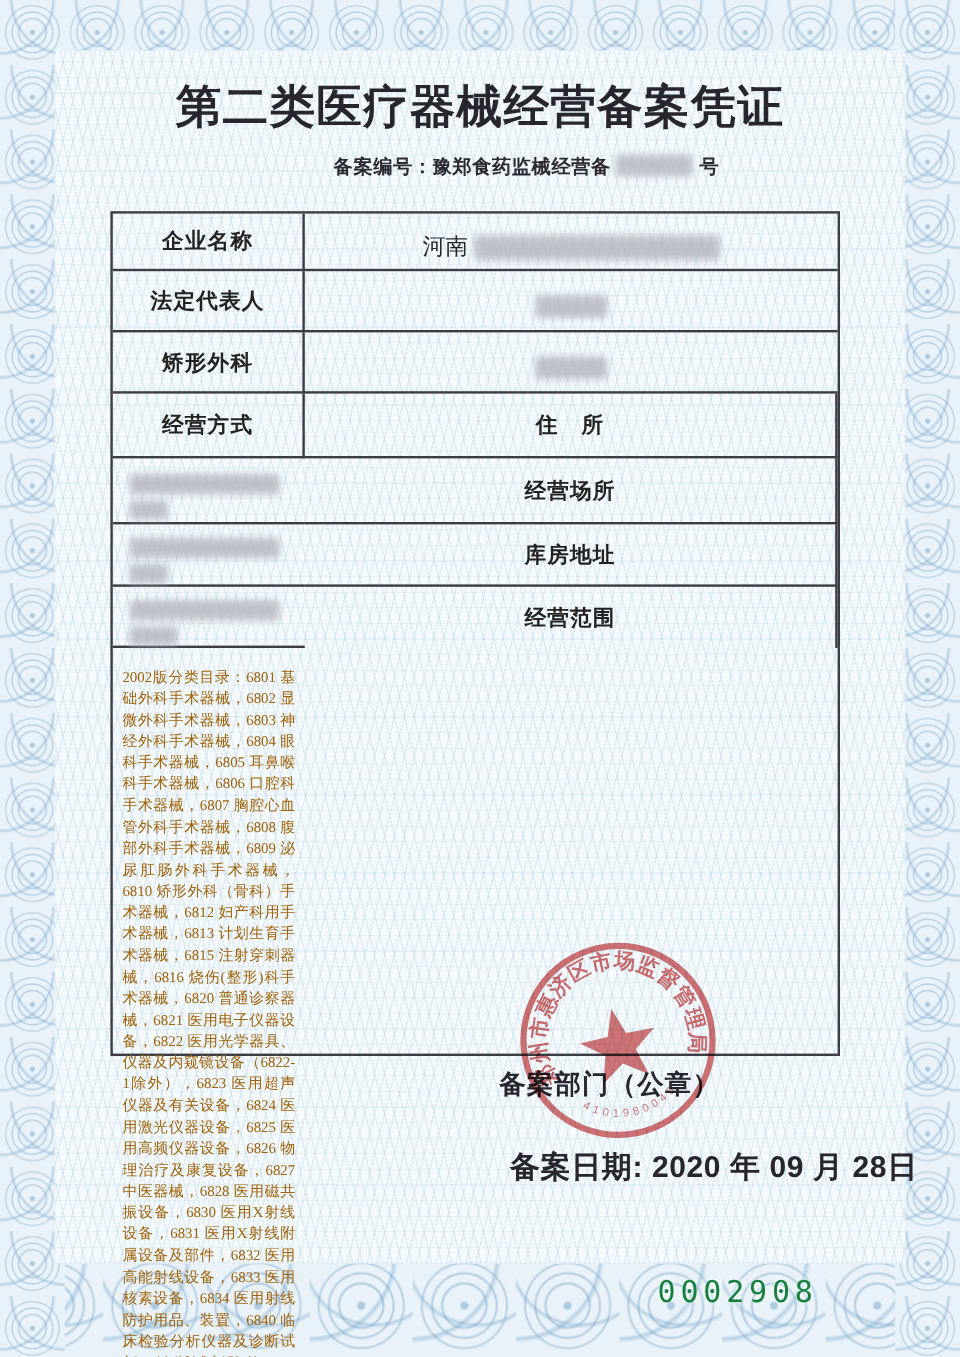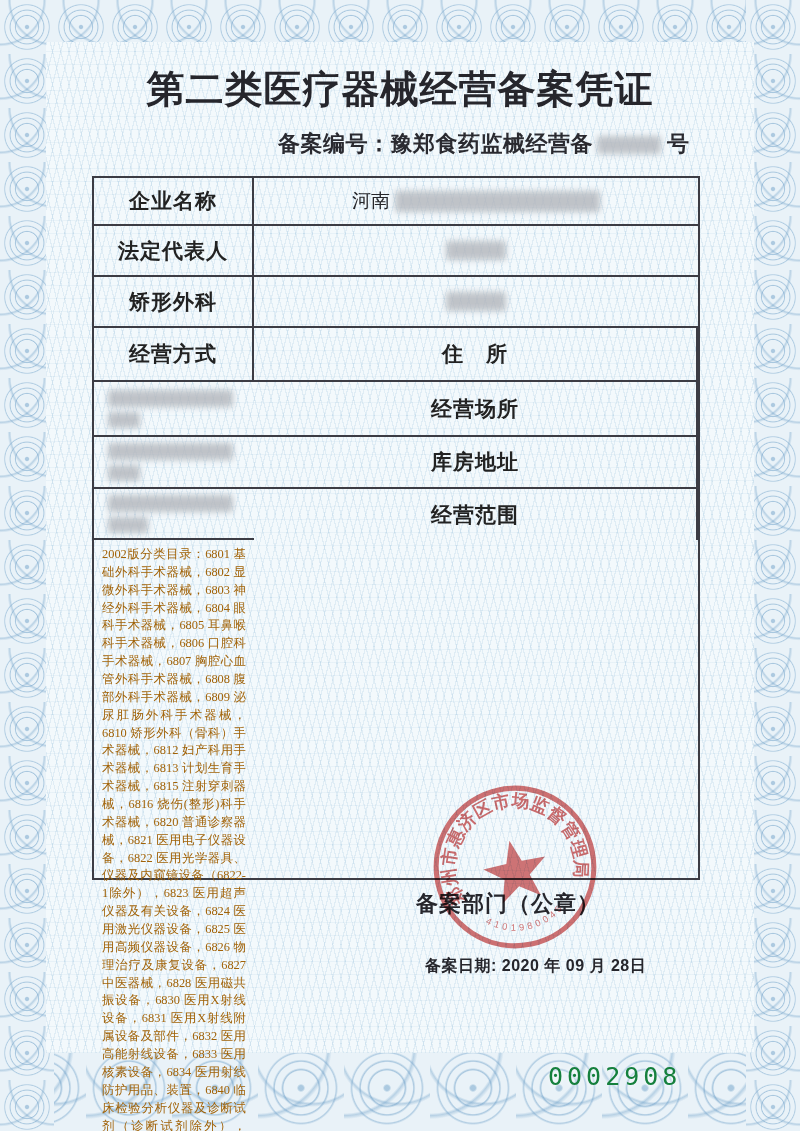--- a/index.html
+++ b/index.html
@@ -37,21 +37,21 @@
       repeating-linear-gradient(0deg,   rgba(127,176,210,.10) 0 1px,   rgba(0,0,0,0) 1px 13px);
   }
   .layer { position:absolute; z-index:3; }
   
   .title {
     left:0; top:64px; width:800px; text-align:center;
     font-family:"Liberation Sans","DejaVu Sans",sans-serif;
     font-weight:bold; font-size:38px; letter-spacing:1px; color:#26262c;
   }
   .filing-line {
-    left:278px; top:129px; font-size:22px; font-weight:bold;
+    left:278px; top:129px; font-size:16px; font-weight:bold;
     letter-spacing:.5px; color:#2a2a30; white-space:nowrap;
   }
   
   .blob {
     display:inline-block; background:#b3b6bc; border-radius:2px;
     filter:blur(3px); opacity:.8;
   }
   .blob-filing { width:64px; height:18px; vertical-align:-3px; margin:0 6px 0 4px; }
   .blob-name   { width:205px; height:21px; vertical-align:-4px; margin-left:5px; }
   .blob-person { width:60px; height:19px; }
@@ -63,40 +63,40 @@
   .cert-table {
     left:92px; top:176px; width:608px; height:704px;
     display:grid; grid-template-columns:160px 1fr;
     grid-template-rows:48px 51px 51px 54px 55px 52px 51px 1fr;
     border:2px solid #3c3c44;
   }
   .cell { border-bottom:2px solid #3c3c44; display:flex; align-items:center; }
   .cell.last { border-bottom:none; }
   .lbl {
     border-right:2px solid #3c3c44; justify-content:center;
-    font-weight:bold; font-size:21px; letter-spacing:1px; color:#222;
+    font-weight:bold; font-size:18px; letter-spacing:1px; color:#222;
   }
-  .val { justify-content:center; font-size:19px; color:#26262a; }
+  .val { justify-content:center; font-size:19px; color:#26262a;margin-top:10px; }
   .val.scope-cell { align-items:flex-start; padding:6px 8px 0 8px; display:block; }
   .scope-cell p {
     margin:0 0 2px 0; font-size:12.4px; line-height:1.44;
     text-align:justify; color:#a16207;
   }
   
   .seal-wrap {
     left:430px; top:782px; width:170px; height:170px; z-index:5;
     transform:rotate(-12deg); mix-blend-mode:multiply; opacity:.88;
   }
   
   .dept-line, .date-line {
     font-family:"Liberation Sans","DejaVu Sans",sans-serif;
     font-weight:bold; color:#26262c; white-space:nowrap;margin-left:26px;
   }
   .dept-line { left:390px; top:889px; font-size:22px; letter-spacing:1px; z-index:4; }
-  .date-line { left:399px; top:956px; font-size:16px; letter-spacing:.5px; }
+  .date-line { left:399px; top:956px; font-size:25px; letter-spacing:.5px; }
   .serial {
     left:548px; top:1062px; font-family:"DejaVu Sans Mono","Liberation Mono",monospace;
     font-size:25px; letter-spacing:4px; color:#15803d; z-index:4;
     text-shadow:0 0 6px rgba(255,255,255,.9);
   }
 </style>
 </head>
 <body>
 
 <div class="guilloche g-top"></div>

